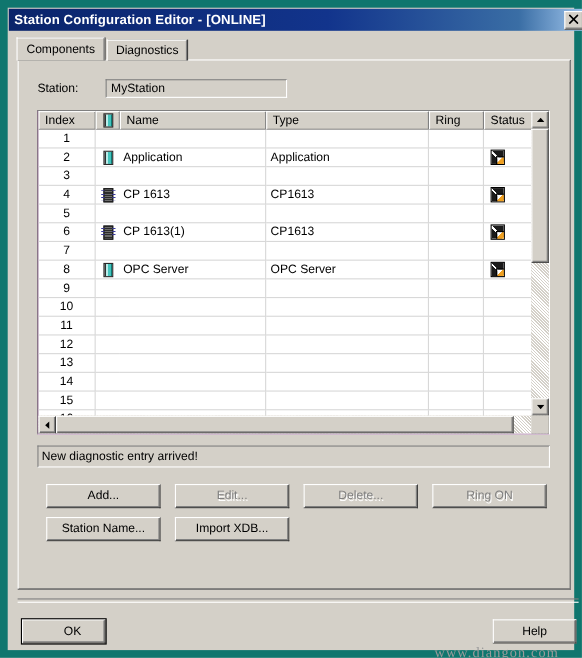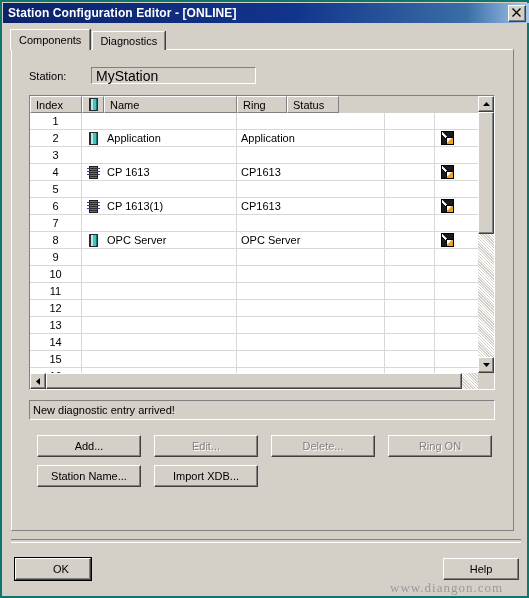--- a/index.html
+++ b/index.html
@@ -10,21 +10,21 @@
     width: 529px; height: 598px;
     font-family: "Liberation Sans", sans-serif;
     font-size: 11px;
     color: #000000;
     overflow: hidden;
   }
   .window {
     position: absolute; left: 0; top: 0;
     width: 529px; height: 598px;
     background: #d4d0c8;
-    border: 2px solid #0f766e;
+    border: 7px solid #0f766e;
     box-sizing: border-box;
   }
   
   .titlebar {
     position: absolute; left: 1px; top: 1px;
     width: 527px; height: 20px;
     background: linear-gradient(to right, #0a246a 0%, #12348c 55%, #3a6ea5 88%, #a6caf0 100%);
     display: flex; align-items: center;
   }
   .title-text {
@@ -104,21 +104,21 @@
   .station-label { width: 62px; font-size: 11px; }
   .station-field {
     width: 165px; height: 17px;
     background: #d4d0c8;
     border-top: 1px solid #808080;
     border-left: 1px solid #808080;
     border-right: 1px solid #ffffff;
     border-bottom: 1px solid #ffffff;
     display: flex; align-items: center;
     padding-left: 4px;
-    font-size: 14px;
+    font-size: 11px;
     box-sizing: border-box;
     cursor: default;
   }
   
   .grid-wrap {
     position: absolute; left: 17px; top: 45px;
     width: 466px; height: 295px;
     border-top: 1px solid #808080;
     border-left: 1px solid #808080;
     border-right: 1px solid #ffffff;
@@ -367,20 +367,21 @@
 
     <div class="grid-wrap">
       <div class="grid-inner">
 
         <div class="grid-header">
           <div class="hcell c-index">Index</div>
           <div class="hcell c-icon">
             <span class="mod-ico app"></span>
           </div>
           <div class="hcell c-name">Name</div>
+          <div class="hcell c-type">Type</div>
           <div class="hcell c-ring">Ring</div>
           <div class="hcell c-status">Status</div>
         </div>
 
         <div class="rows" id="grid-rows">
             <div class="row">
               <div class="cell c-index">1</div>
               <div class="cell c-icon"></div>
               <div class="cell c-name"></div>
               <div class="cell c-type"></div>

